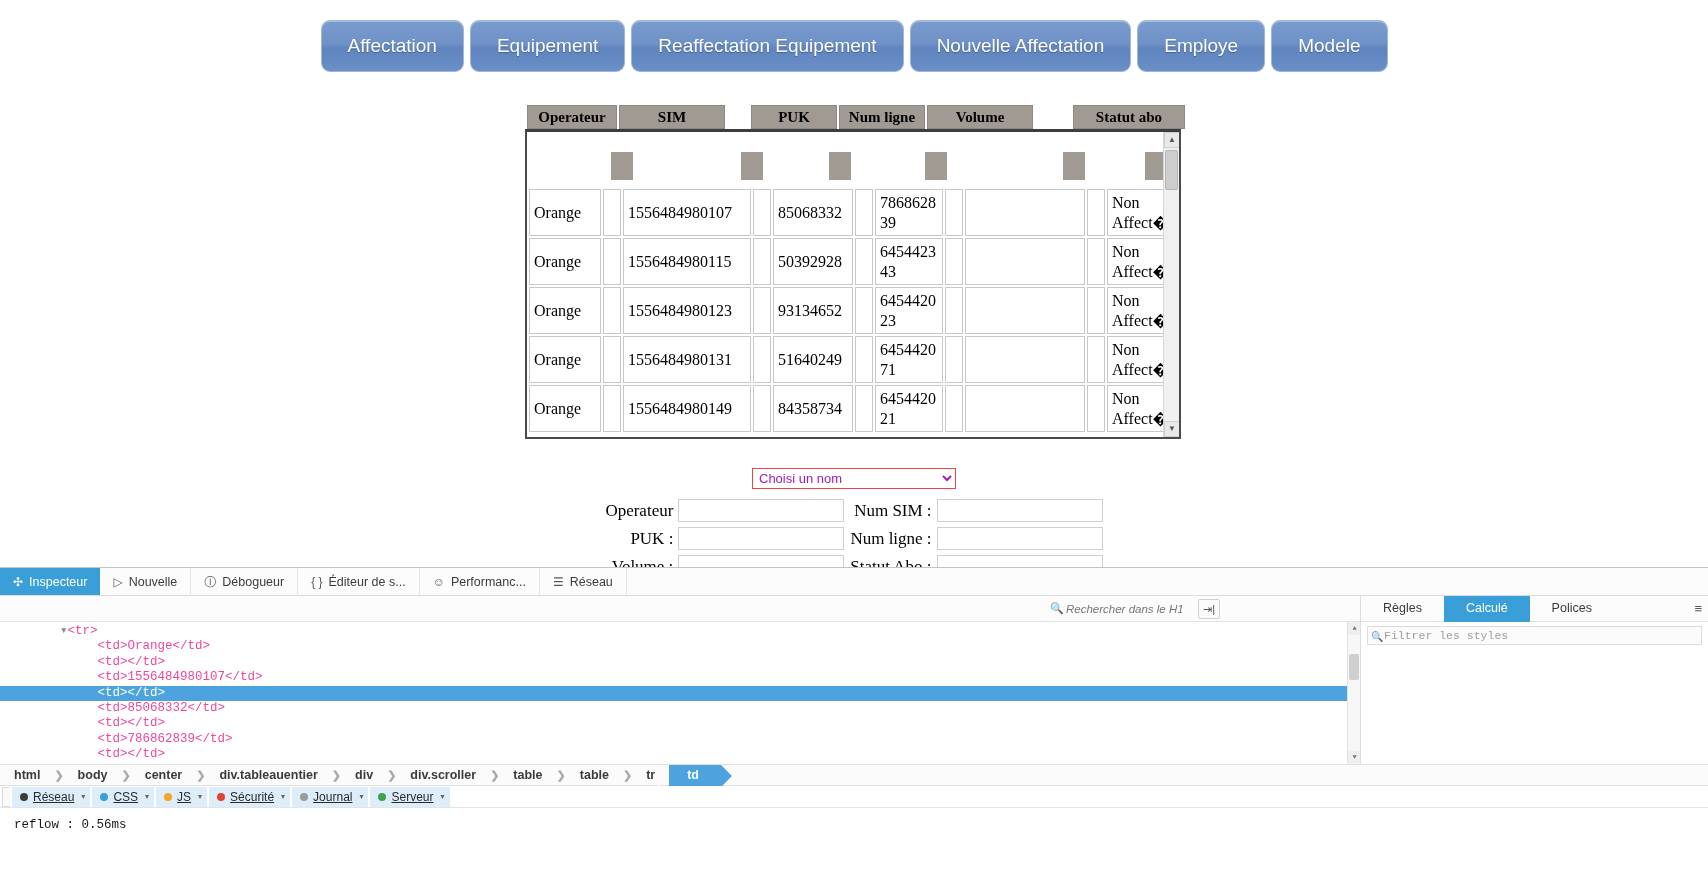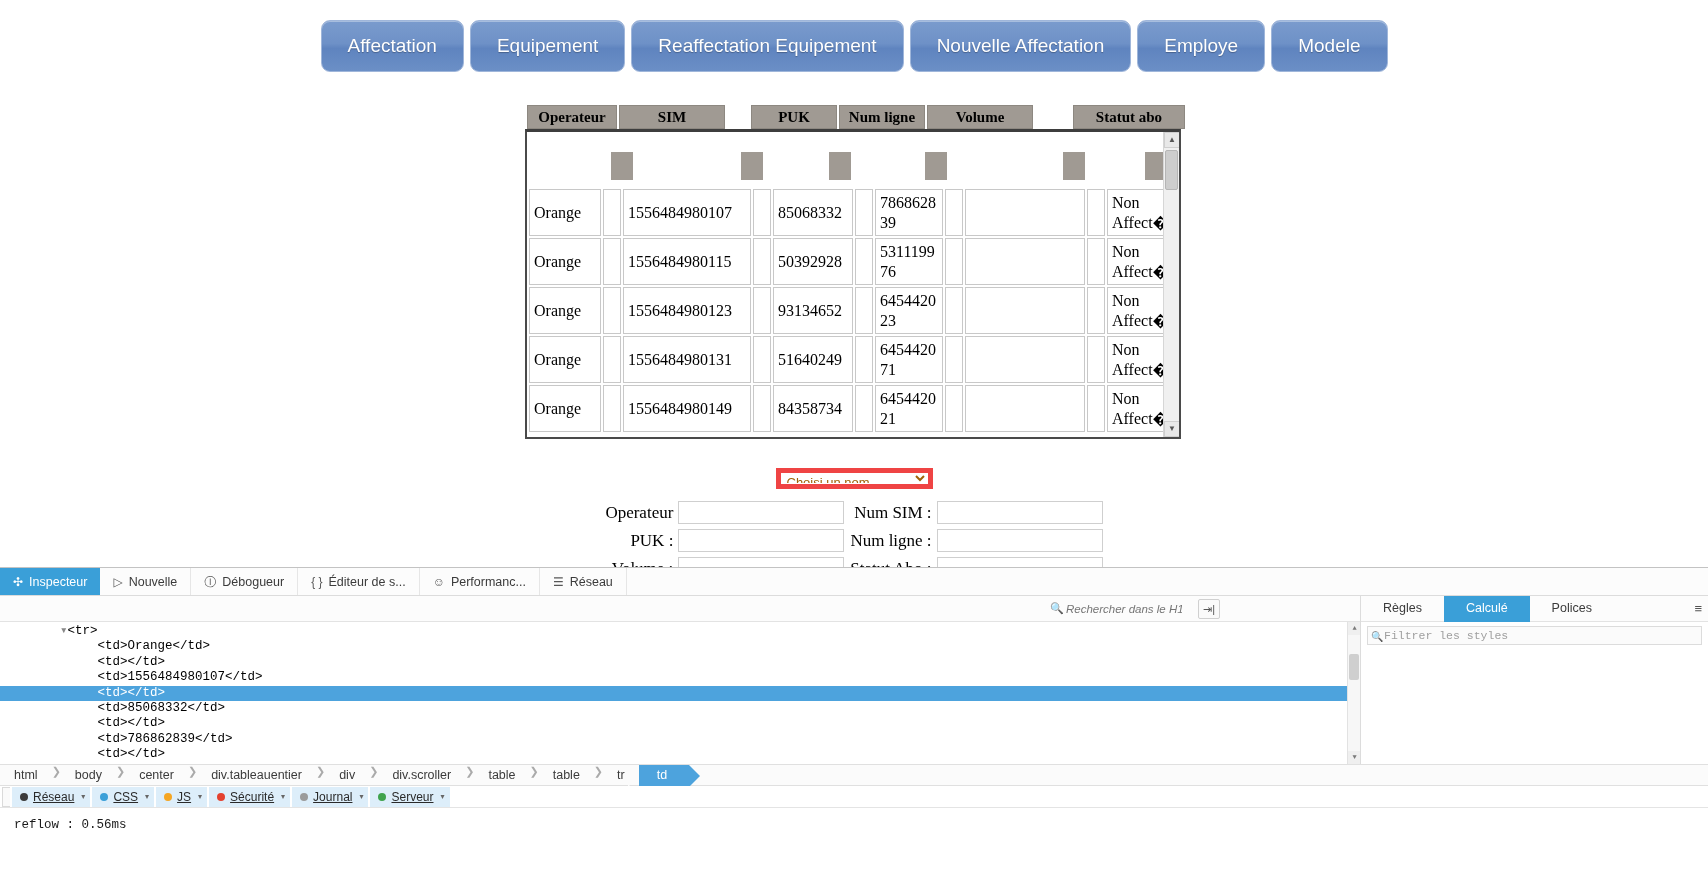--- a/index.html
+++ b/index.html
@@ -157,28 +157,28 @@
   }
 
   
   #form-area {
     position: absolute;
     left: 0; top: 468px;
     width: 1708px;
     text-align: center;
   }
   select.name-select {
-    width: 157px;
+    width: 204px;
     height: 21px;
     font-family: "Liberation Sans", sans-serif;
     font-size: 13px;
     padding: 1px 2px;
-    border: 5px solid #ef4444;
-    background: #ffffff;
-    color: #a16207;
+    border: 1px solid #ef4444;
+    background: #ffffff;
+    color: #a21caf;
   }
   table.form-table {
     margin: 6px auto 0 auto;
     border-collapse: separate;
     border-spacing: 4px 3px;
     font-family: "Liberation Serif", serif;
     font-size: 17px;
     color: #000;
   }
   table.form-table td.lab {
@@ -316,21 +316,21 @@
   }
   .dom-line {
     position: relative;
     white-space: pre;
     height: 15.4px;
     padding-left: 0;
     color: #0074a2;
   }
   .dom-line.sel { background: #4da3dd; }
   .dom-line.sel .tg, .dom-line.sel .tx { color: #ffffff; }
-  .tg { color: #000000; }
+  .tg { color: #ec4899; }
   .twisty { color: #888; }
   #dom-scrollbar {
     position: absolute;
     right: 0; top: 0;
     width: 13px; height: 100%;
     background: #f7f7f7;
     border-left: 1px solid #e2e2e2;
   }
   #dom-scrollbar .arw {
     position: absolute; left: 0; width: 13px; height: 13px;
@@ -369,24 +369,25 @@
   }
 
   
   #breadcrumb {
     position: relative;
     height: 22px;
     background: #fbfbfb;
     border-top: 1px solid #e0e0e0;
     border-bottom: 1px solid #e0e0e0;
     display: flex;
-    align-items: flex-start;
+    align-items: center;
     font-family: "Liberation Sans", sans-serif;
     font-size: 12.5px;
     color: #3b3b3b;
+    font-weight: bold;
   }
   .crumb {
     padding: 0 14px;
     line-height: 21px;
     cursor: pointer;
     white-space: nowrap;
   }
   .crumb-sep { color: #aaaaaa; font-size: 11px; }
   .crumb.active {
     background: #4da3dd;
@@ -510,21 +511,21 @@
                 <td class="narrow" style="width: 18px;"></td>
                 <td style="width: 78px;">Non Affect�</td>
               </tr>
               <tr>
                 <td style="width: 72px;">Orange</td>
                 <td class="narrow" style="width: 18px;"></td>
                 <td style="width: 128px;">1556484980115</td>
                 <td class="narrow" style="width: 18px;"></td>
                 <td style="width: 80px;">50392928</td>
                 <td class="narrow" style="width: 18px;"></td>
-                <td style="width: 86px;">531119976</td>
+                <td style="width: 86px;">645442343</td>
                 <td class="narrow" style="width: 18px;"></td>
                 <td style="width: 120px;"></td>
                 <td class="narrow" style="width: 18px;"></td>
                 <td style="width: 78px;">Non Affect�</td>
               </tr>
               <tr>
                 <td style="width: 72px;">Orange</td>
                 <td class="narrow" style="width: 18px;"></td>
                 <td style="width: 128px;">1556484980123</td>
                 <td class="narrow" style="width: 18px;"></td>

